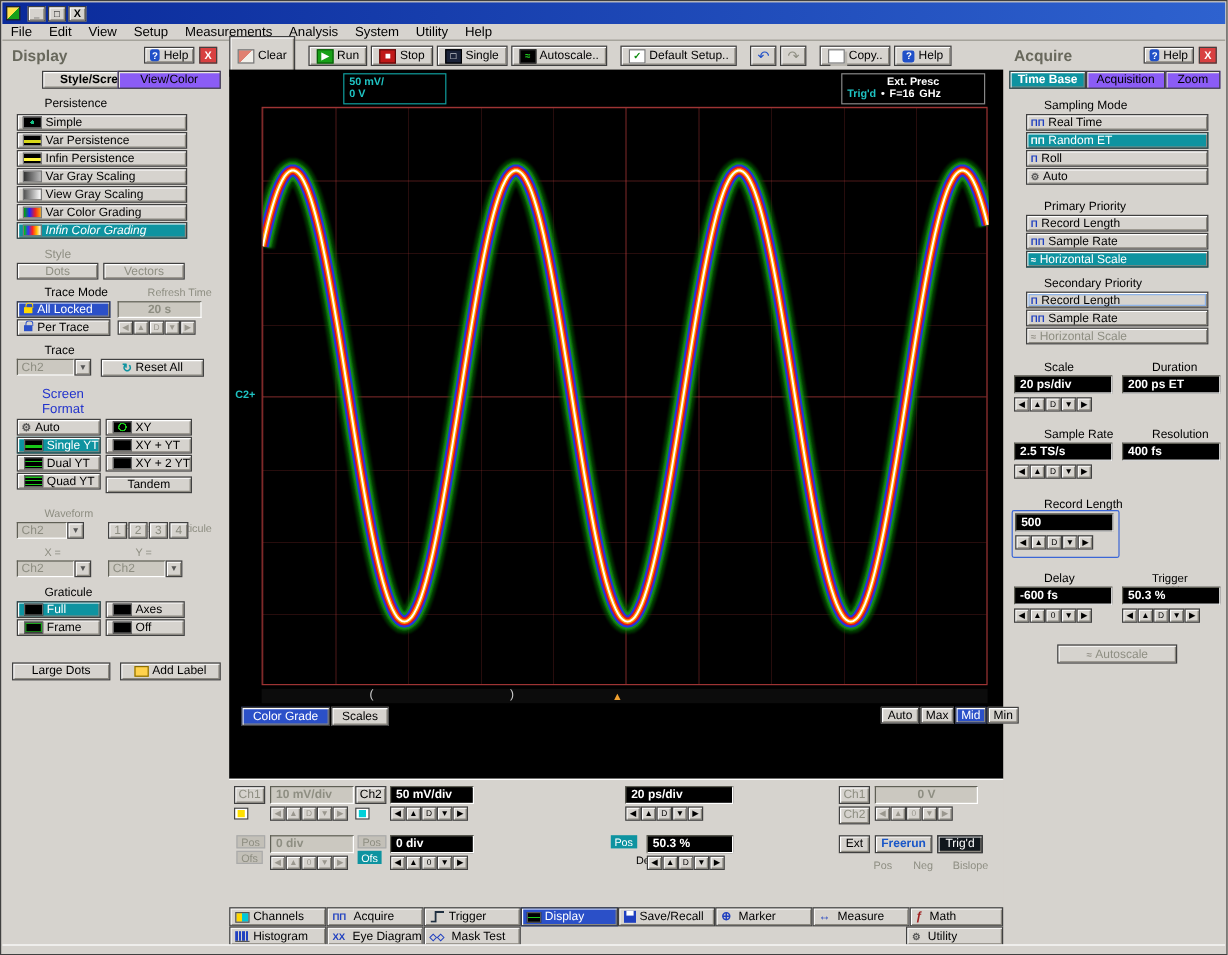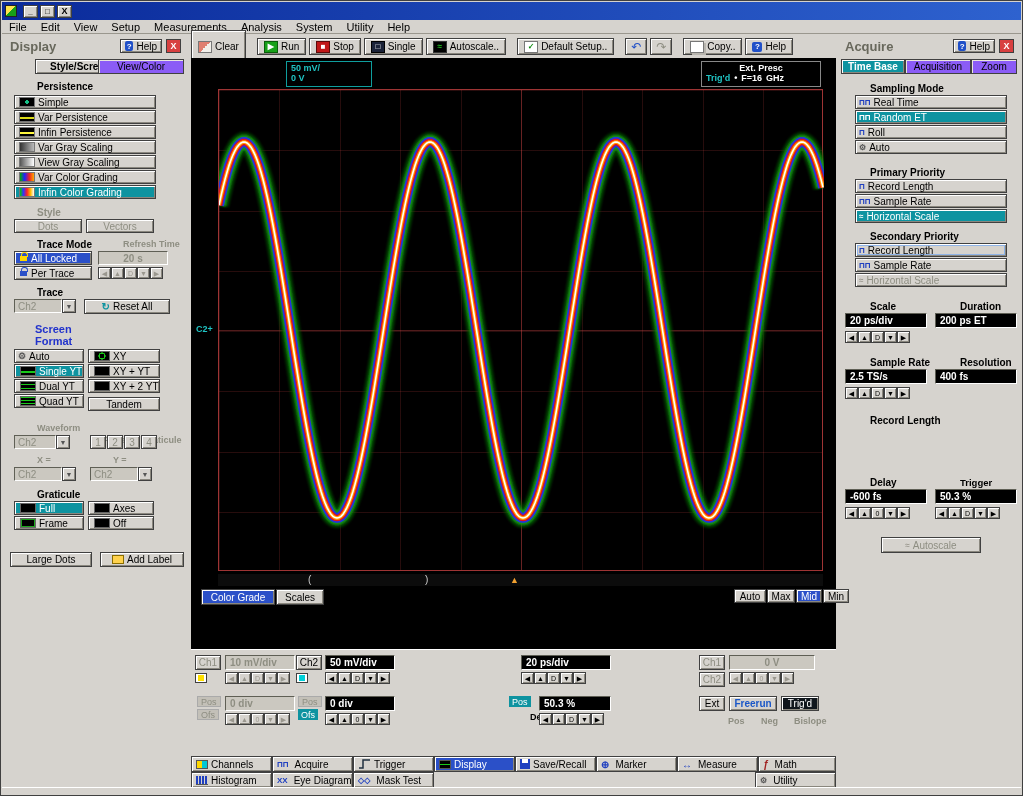--- a/index.html
+++ b/index.html
@@ -11,21 +11,21 @@
 .sel-teal{background:#0e93a0 !important;color:#fff !important;}
 .sel-blue{background:#2b50c8 !important;color:#fff !important;}
 .sel-dark{background:#10161c !important;color:#fff !important;}
 .focus-blue{box-shadow:inset 1px 1px 0 #fff,inset -1px -1px 0 #8a877e,inset 0 0 0 2px #8fb4e8 !important;}
 .dis,.dis span{color:#8e8e82 !important;}
 .val{background:#000;color:#fff;border:1px solid;border-color:#5f5f55 #fff #fff #5f5f55;font-weight:bold;font-size:10px;display:flex;align-items:center;padding:0 4px;}
 .val.gray{background:#cbc8c0;color:#8e8e82;}
 .spin{display:flex;gap:0;}
 .sp{width:13px;height:12px;font-size:7px;line-height:1;display:inline-flex;align-items:center;justify-content:center;background:#d6d3ce;border:1px solid #404040;box-shadow:inset 1px 1px 0 #fff,inset -1px -1px 0 #8a877e;color:#000;}
 .spin.gray .sp{color:#9a978e;}
-.lbl{font-weight:bold;font-size:10px;padding-left:25px;}
+.lbl{font-weight:normal;font-size:10px;padding-left:25px;}
 .lbl.gray{color:#8e8e82;}
 .lbl.blue{color:#2233cc;font-size:11px;}
 .titlebar{position:absolute;left:1px;top:1px;right:1px;height:18px;background:linear-gradient(90deg,#0a2a9a,#2e62cf);display:flex;align-items:center;color:#fff;font-weight:bold;font-size:11px;padding:0 3px;}
 .appico{width:12px;height:12px;background:#ffd800;border:1px solid #222;margin-right:4px;background:linear-gradient(135deg,#ffe34d 50%,#18a018 50%);}
 .winbtn{width:15px;height:13px;margin-left:2px;font-size:8px;font-weight:bold;color:#000;}
 .winbtn.close{font-size:9px;}
 .menubar{position:absolute;left:1px;top:19px;right:1px;height:14px;display:flex;align-items:center;background:#d6d3ce;border-bottom:1px solid #9a978e;}
 .menuitem{padding:0 7px;font-size:11px;}
 .panelhdr{font-weight:bold;font-size:13px;color:#68685c;}
 .helpbtn{height:14px;padding:0 4px;}
@@ -145,21 +145,21 @@
         <span>Var Gray Scaling</span>
       </div>
     <div class="btn left abs" style="left:10px;top:118px;width:142px;height:14px;">
         <span class="ico-chip p-igray"></span>
         <span>View Gray Scaling</span>
       </div>
     <div class="btn left abs" style="left:10px;top:133px;width:142px;height:14px;">
         <span class="ico-chip p-vcol"></span>
         <span>Var Color Grading</span>
       </div>
-    <div class="btn left sel-teal abs" style="left:10px;top:148px;width:142px;height:14px;">
+    <div class="btn left sel-teal abs" style="left:10px;top:148px;width:142px;height:14px;font-style:italic;">
         <span class="ico-chip p-icol"></span>
         <span>Infin Color Grading</span>
       </div>
 
     <span class="abs lbl gray" style="left:8px;top:170px;">Style</span>
     <div class="btn dis abs" style="left:10px;top:182px;width:68px;height:14px;">
         <span>Dots</span>
       </div>
     <div class="btn dis abs" style="left:82px;top:182px;width:68px;height:14px;">
         <span>Vectors</span>
@@ -615,20 +615,30 @@
     <div class="val abs" style="left:96px;top:332px;width:82px;height:15px;">400 fs</div>
     <div class="spin abs" style="left:6px;top:350px;">
         <button class="sp">◀</button>
         <button class="sp">▲</button>
         <button class="sp">D</button>
         <button class="sp">▼</button>
         <button class="sp">▶</button>
       </div>
 
     <span class="abs lbl" style="left:6px;top:378px;">Record Length</span>
+    <div class="abs" style="left:4px;top:388px;width:90px;height:40px;border:1px solid #3b66d6;border-radius:2px;">
+      <div class="val abs" style="left:2px;top:2px;width:82px;height:15px;">500</div>
+      <div class="spin abs" style="left:2px;top:20px;">
+          <button class="sp">◀</button>
+          <button class="sp">▲</button>
+          <button class="sp">D</button>
+          <button class="sp">▼</button>
+          <button class="sp">▶</button>
+        </div>
+    </div>
 
     <span class="abs lbl" style="left:6px;top:440px;">Delay</span>
     <span class="abs lbl" style="left:96px;top:440px;font-size:9.5px;">Trigger Position</span>
     <div class="val abs" style="left:6px;top:452px;width:82px;height:15px;">-600 fs</div>
     <div class="val abs" style="left:96px;top:452px;width:82px;height:15px;">50.3 %</div>
     <div class="spin abs" style="left:6px;top:470px;">
         <button class="sp">◀</button>
         <button class="sp">▲</button>
         <button class="sp">0</button>
         <button class="sp">▼</button>

